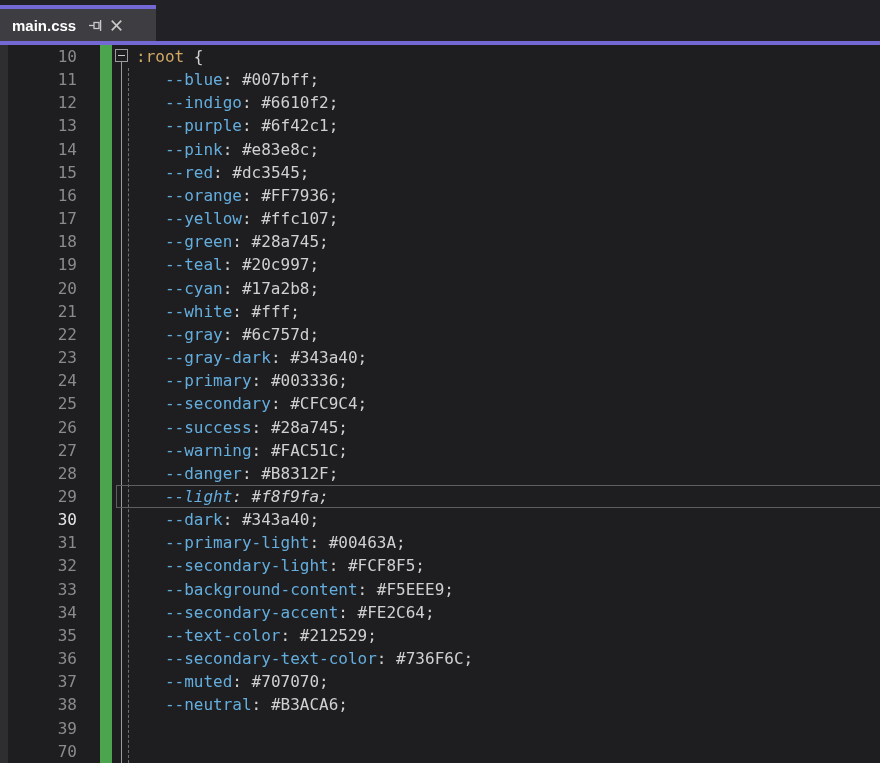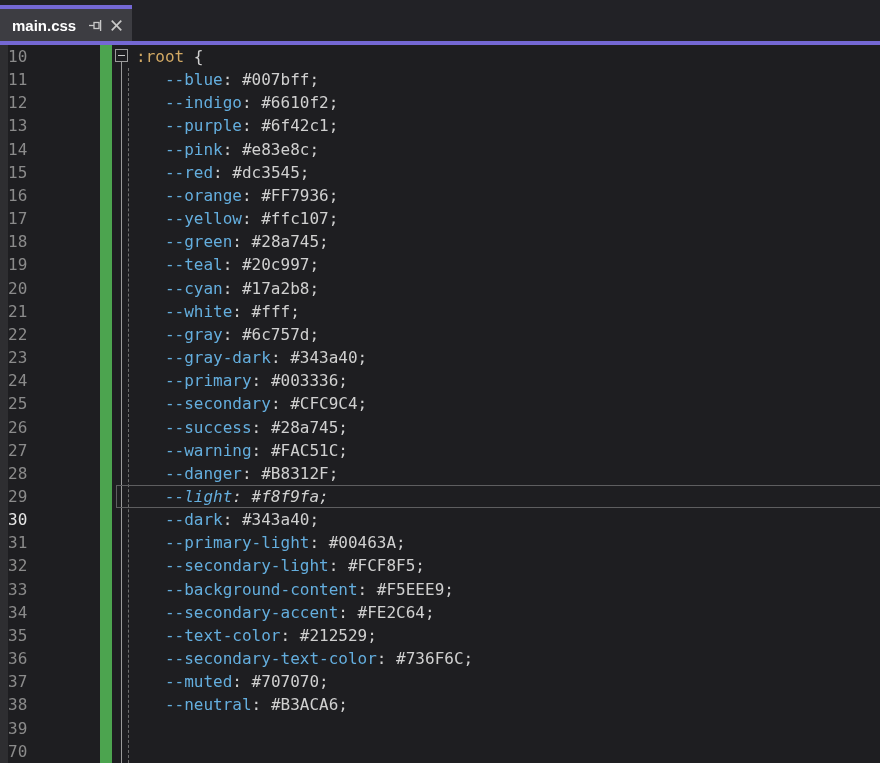--- a/index.html
+++ b/index.html
@@ -4,36 +4,36 @@
 <style>
   html,body{margin:0;padding:0;background:#111;}
   #screen{
     position:relative;width:880px;height:763px;overflow:hidden;
     background:var(--editor-bg,#1E1E21);
     font-family:"DejaVu Sans Mono", monospace;
   }
   
   .tabstrip{position:absolute;left:0;top:0;width:880px;height:45px;background:var(--strip-bg,#222226);}
   .tab{
-    position:absolute;left:0;top:5px;width:132px;height:36px;box-sizing:border-box;
+    position:absolute;left:0;top:5px;width:156px;height:36px;box-sizing:border-box;
     background:var(--tab-bg,#3D3D42);border-top:4px solid var(--accent,#7468D4);
     display:flex;align-items:center;padding:0 8px 0 12px;
   }
   .tab-label{
     font-family:"Liberation Sans", sans-serif;font-size:15px;font-weight:bold;
     color:#FFFFFF;margin-right:10px;white-space:nowrap;
   }
   .tab-icon{width:20px;height:20px;display:flex;align-items:center;justify-content:center;flex:0 0 auto;}
   .accent-bar{position:absolute;left:0;top:41px;width:880px;height:4px;background:var(--accent,#7468D4);}
   
   .editor{position:absolute;left:0;top:45px;width:880px;height:718px;background:var(--editor-bg,#1E1E21);}
   .indicator-margin{position:absolute;left:0;top:0;width:8px;height:718px;background:#2E2E31;}
   .gutter{
     position:absolute;left:8px;top:0;width:92px;height:718px;box-sizing:border-box;
-    padding-right:16px;text-align:left;
+    padding-right:23px;text-align:right;
   }
   .ln{height:23.16px;line-height:23.16px;font-size:16px;color:#8B8B8B;}
   .ln.current{color:#E6E6E6;}
   .changebar{position:absolute;left:100px;top:0;width:12px;height:718px;background:var(--modified-green,#4CA44F);}
   .codearea{position:absolute;left:112px;top:0;width:768px;height:718px;}
   .fold-vline{position:absolute;left:9px;top:17px;bottom:0;width:0;border-left:1px solid #9B9B9B;}
   .indent-guide{position:absolute;left:16px;top:23.16px;bottom:0;width:0;border-left:1px dashed #6E6E6E;}
   .fold-box{
     position:absolute;left:3px;top:4px;width:13px;height:13px;box-sizing:border-box;
     border:1px solid #9B9B9B;background:var(--editor-bg,#1E1E21);

